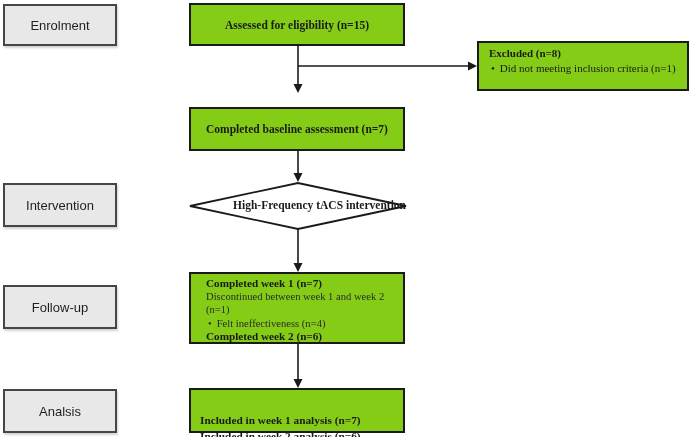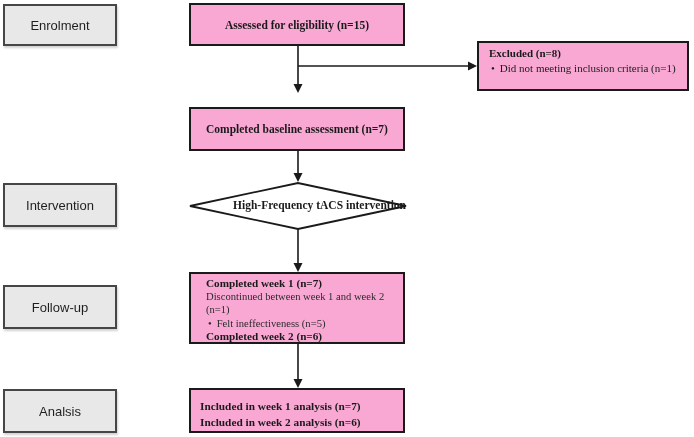--- a/index.html
+++ b/index.html
@@ -17,21 +17,21 @@
     display:flex; align-items:center; justify-content:center;
     font-family:"Liberation Sans","DejaVu Sans",sans-serif;
     font-size:13px; color:#1f1f1f;
   }
   .stage-enrolment    { top:4px;   height:42px; }
   .stage-intervention { top:183px; height:44px; }
   .stage-followup     { top:285px; height:44px; }
   .stage-analsis      { top:389px; height:44px; }
   
   .fbox {
-    position:absolute; z-index:2; background:#f9a8d4;
+    position:absolute; z-index:2; background:#84cc16;
     border:2px solid #1a1a1a; box-sizing:border-box;
   }
   .fbox.center {
     display:flex; align-items:center; justify-content:center;
     text-align:center; font-weight:bold; font-size:11.5px;
   }
   .box-assessed { left:189px; top:3px;   width:216px; height:43px; }
   .box-baseline { left:189px; top:107px;  width:216px; height:44px; }
   .box-excluded {
     left:477px; top:41px; width:212px; height:50px;
@@ -40,21 +40,21 @@
   .excluded-title { font-weight:bold; }
   .bullet-line { padding-left:2px; }
   .bullet-line::before { content:"•"; margin-right:5px; }
   .box-followup {
     left:189px; top:272px; width:216px; height:72px;
     padding:3px 15px; font-size:10.6px; line-height:13.2px; color:#2b2b2b;
   }
   .box-followup .bold { font-weight:bold; font-size:11.2px; color:#1a1a1a; }
   .box-analysis {
     left:189px; top:388px; width:216px; height:45px;
-    padding:8px 0 0 9px; font-weight:bold; font-size:11.3px; line-height:16px;
+    padding:22px 0 0 9px; font-weight:bold; font-size:11.3px; line-height:16px;
   }
   .diamond-label {
     position:absolute; left:190px; top:199px; width:216px; z-index:3;
     text-align:right; font-weight:bold; font-size:11.5px;
   }
 </style>
 </head>
 <body>
 
 <div class="canvas">
@@ -102,21 +102,21 @@
   <div class="fbox center box-baseline">
     <span>Completed baseline assessment (n=7)</span>
   </div>
 
   <div class="diamond-label">High-Frequency tACS intervention</div>
 
   <div class="fbox box-followup">
     <div class="bold">Completed week 1 (n=7)</div>
     <div>Discontinued between week 1 and week 2</div>
     <div>(n=1)</div>
-    <div class="bullet-line">Felt ineffectiveness (n=5)</div>
+    <div class="bullet-line">Felt ineffectiveness (n=4)</div>
     <div class="bold">Completed week 2 (n=6)</div>
   </div>
 
   <div class="fbox box-analysis">
     <div>Included in week 1 analysis (n=7)</div>
     <div>Included in week 2 analysis (n=6)</div>
   </div>
 
 </div>
 

